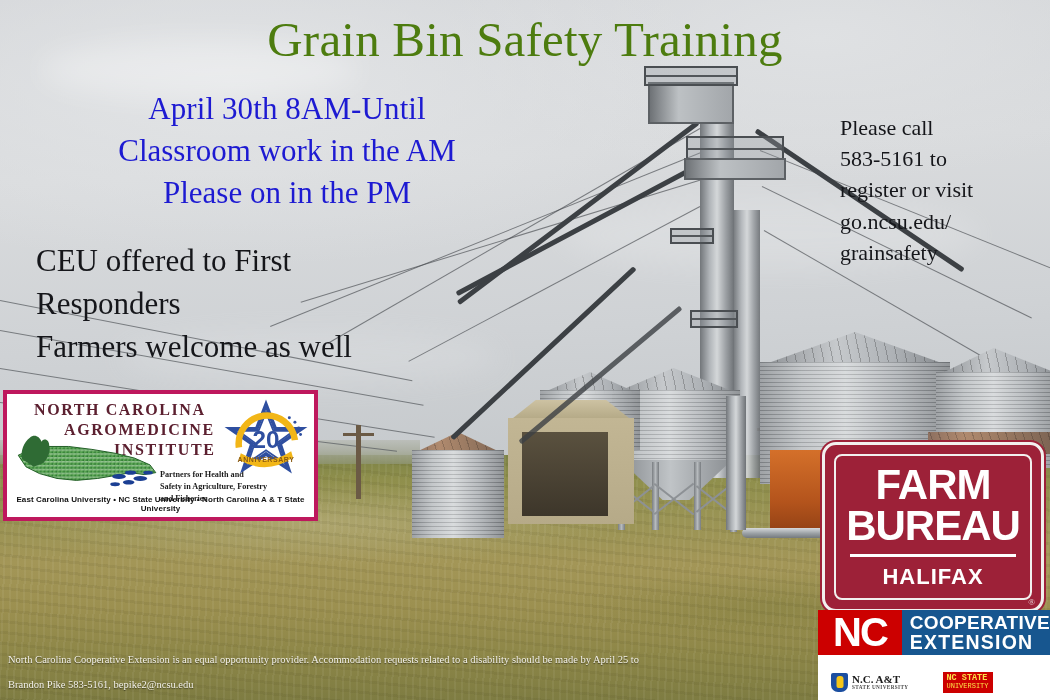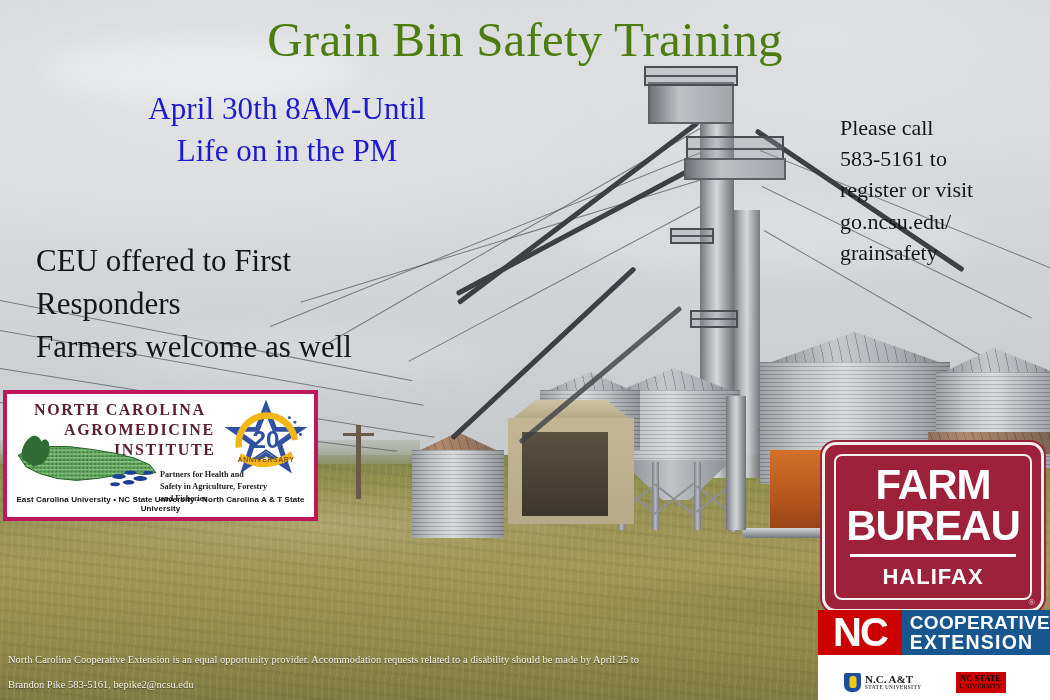--- a/index.html
+++ b/index.html
@@ -232,37 +232,37 @@
   }
   #ext-text {
     flex: 1; background: #17568f; color: #fff; padding: 3px 0 0 8px;
     font-family: "Liberation Sans", sans-serif; font-weight: bold;
     letter-spacing: .3px;
   }
   #ext-text .l1 { font-size: 19px; line-height: 19px; }
   #ext-text .l2 { font-size: 19.5px; line-height: 21px; letter-spacing: 1.2px; }
   #ext-partners {
     display: flex; align-items: center; gap: 34px;
-    padding: 10px 0 0 26px; height: 45px;
+    padding: 10px 0 0 13px; height: 45px;
   }
   .at-logo { display: flex; align-items: center; gap: 4px; }
   .at-shield {
     width: 17px; height: 19px; background: #1b4ea0; border-radius: 2px 2px 7px 7px;
     position: relative;
   }
   .at-shield::after {
     content: ""; position: absolute; left: 50%; top: 3px; transform: translateX(-50%);
     width: 7px; height: 12px; background: #f5c518; border-radius: 3px 3px 2px 2px;
   }
   .at-txt { font-family: "Liberation Serif", serif; line-height: 1; }
   .at-txt .b1 { font-size: 11px; font-weight: bold; color: #1b1b1b; }
   .at-txt .b2 { font-size: 5.2px; font-weight: bold; color: #4a4a4a; letter-spacing: .4px; }
   .ncsu-box {
-    background: #cc0000; color: #000000; padding: 2px 4px; text-align: center;
-    font-family: Liberation Serif, serif; line-height: 1.05;
+    background: #cc0000; color: #fde047; padding: 2px 4px; text-align: left;
+    font-family: Liberation Mono, monospace; line-height: 1.05;
   }
   .ncsu-box .n1 { font-size: 8.5px; font-weight: bold; }
   .ncsu-box .n2 { font-size: 7px; }
 </style>
 </head>
 <body>
 
 <div id="flyer">
 
   <div class="photo">
@@ -339,21 +339,22 @@
     <div class="equip-orange" style="left:832px;top:462px;width:38px;height:70px;opacity:.9;"></div>
 
     <div class="pipe" style="left:742px;top:528px;width:230px;"></div>
     <div class="tower-col" style="left:726px;top:396px;width:20px;height:134px;"></div>
   </div>
 
   <div class="title">Grain Bin Safety Training</div>
 
   <div class="blue-block">
     <div>April 30th 8AM-Until</div>
-    <div>Life on in the PM</div>
+    <div>Classroom work in the AM</div>
+    <div>Please on in the PM</div>
   </div>
 
   <div class="ceu-block">
     <div>CEU offered to First</div>
     <div>Responders</div>
     <div>Farmers welcome as well</div>
   </div>
 
   <div class="call-block">
     <div>Please call</div>

